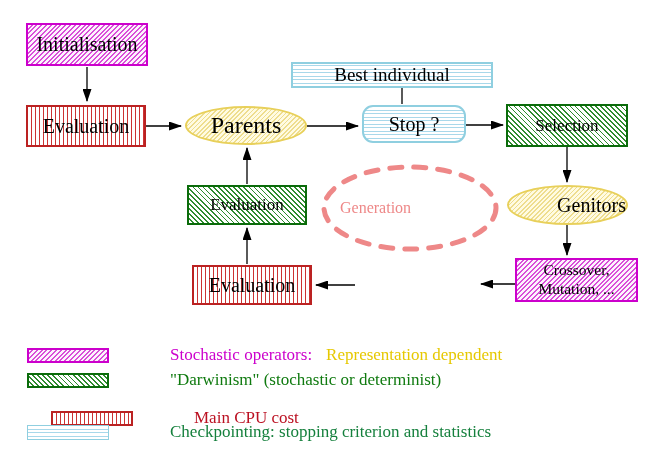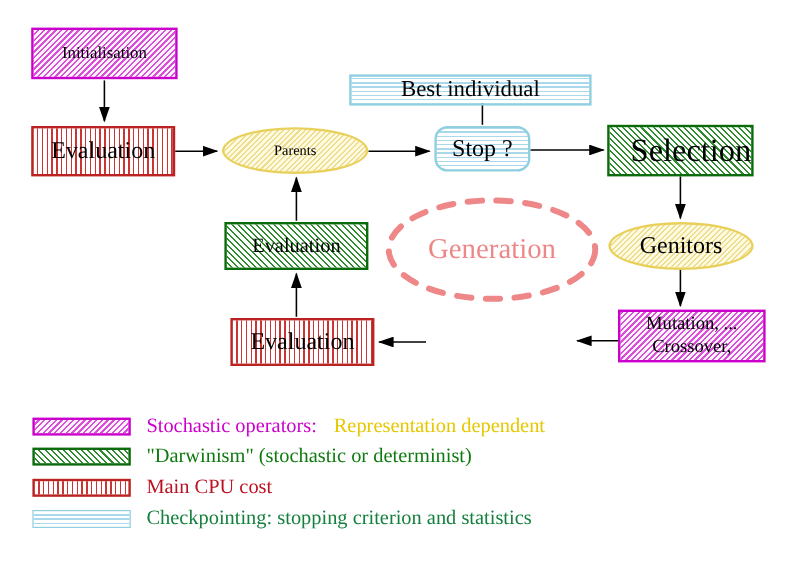--- a/index.html
+++ b/index.html
@@ -28,50 +28,50 @@
   .stripe-cyan{
     background:repeating-linear-gradient(0deg,#ffffff 0 2.3px,#a8d8ea 2.3px 3.5px);
     border:2px solid #8fcfe0;
   }
   .hatch-yellow{
     background:repeating-linear-gradient(-45deg,#fffbe2 0 2px,#eedd8e 2px 3.2px);
     border:2px solid #e8d05a;
     border-radius:50%;
   }
   
-  #n-initialisation{left:26px;top:23px;width:122px;height:43px;font-size:14px;}
+  #n-initialisation{left:26px;top:23px;width:122px;height:43px;font-size:20px;}
   #n-evaluation-top{left:26px;top:105px;width:120px;height:42px;font-size:20px;}
-  #n-parents{left:185px;top:106px;width:122px;height:39px;font-size:12px;}
-  #n-stop{left:362px;top:105px;width:80px;height:38px;font-size:20px;border-radius:11px;}
+  #n-parents{left:185px;top:106px;width:122px;height:39px;font-size:24px;}
+  #n-stop{left:362px;top:105px;width:104px;height:38px;font-size:20px;border-radius:11px;}
   #n-best{left:291px;top:41px;width:202px;height:26px;font-size:19px;margin-top:21px;}
-  #n-selection{left:506px;top:104px;width:122px;height:43px;font-size:27px;justify-content:flex-end;}
-  #n-genitors{left:507px;top:185px;width:121px;height:40px;font-size:20px;}
+  #n-selection{left:506px;top:104px;width:122px;height:43px;font-size:17px;}
+  #n-genitors{left:507px;top:185px;width:121px;height:40px;font-size:20px;justify-content:flex-end;}
   #n-crossover{left:515px;top:258px;width:123px;height:44px;font-size:15.5px;line-height:1.22;flex-direction:column;}
   #n-offspring{left:355px;top:267px;width:123px;height:36px;font-size:20px;}
   #n-evaluation-bottom{left:192px;top:265px;width:120px;height:40px;font-size:20px;}
   #n-replacement{left:187px;top:185px;width:120px;height:40px;font-size:17px;}
   #n-generation{
     left:340px;top:196px;width:140px;height:24px;position:absolute;
-    display:flex;align-items:center;justify-content:center;
-    color:#ee8888;font-size:24px;white-space:nowrap;
+    display:flex;align-items:center;
+    color:#ee8888;font-size:16px;white-space:nowrap;
   }
   
   #arrows{position:absolute;left:0;top:0;pointer-events:none;}
   
-  .legend-row{position:absolute;left:27px;display:flex;align-items:center;height:18px;}
+  .legend-row{position:absolute;left:27px;display:flex;align-items:center;height:18px;gap:48px;}
   .legend-row .swatch{width:82px;height:15px;box-sizing:border-box;flex:0 0 auto;}
   .legend-row .swatch.hatch-magenta,
   .legend-row .swatch.hatch-green,
   .legend-row .swatch.stripe-red{border-width:2px;}
   .legend-row .swatch.stripe-cyan{border-width:1.5px;}
   .legend-text{margin-left:13px;font-size:17px;white-space:nowrap;}
   .legend-text .p2{margin-left:14px;}
   #legend-row-1{top:346px;}
   #legend-row-2{top:371px;}
-  #legend-row-3{top:397px;}
+  #legend-row-3{top:409px;margin-left:24px;}
   #legend-row-4{top:423px;}
   .c-magenta{color:#cc00cc;}
   .c-gold{color:#e6c800;}
   .c-green{color:#0f7a0f;}
   .c-red{color:#bb1122;}
   .c-lightblue{color:#15803d;}
 </style>
 </head>
 <body>
 
@@ -119,22 +119,22 @@
 
   <div id="n-selection" class="node hatch-green">
     <span>Selection</span>
   </div>
 
   <div id="n-genitors" class="node hatch-yellow">
     <span>Genitors</span>
   </div>
 
   <div id="n-crossover" class="node hatch-magenta">
+    <span>Crossover,</span>
     <span>Mutation, ...</span>
-    <span>Crossover,</span>
   </div>
 
 
   <div id="n-evaluation-bottom" class="node stripe-red">
     <span>Evaluation</span>
   </div>
 
   <div id="n-replacement" class="node hatch-green">
     <span>Evaluation</span>
   </div>

